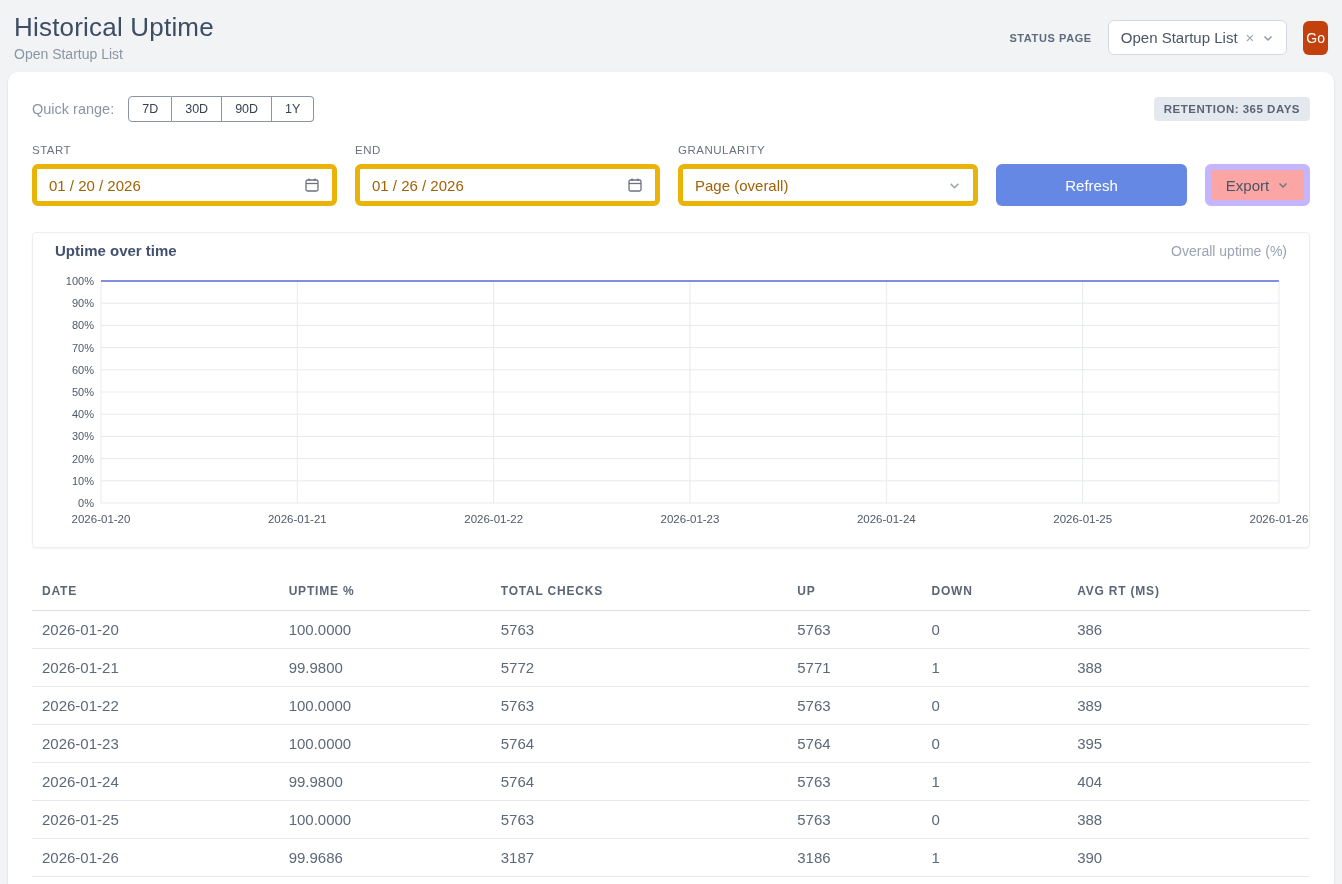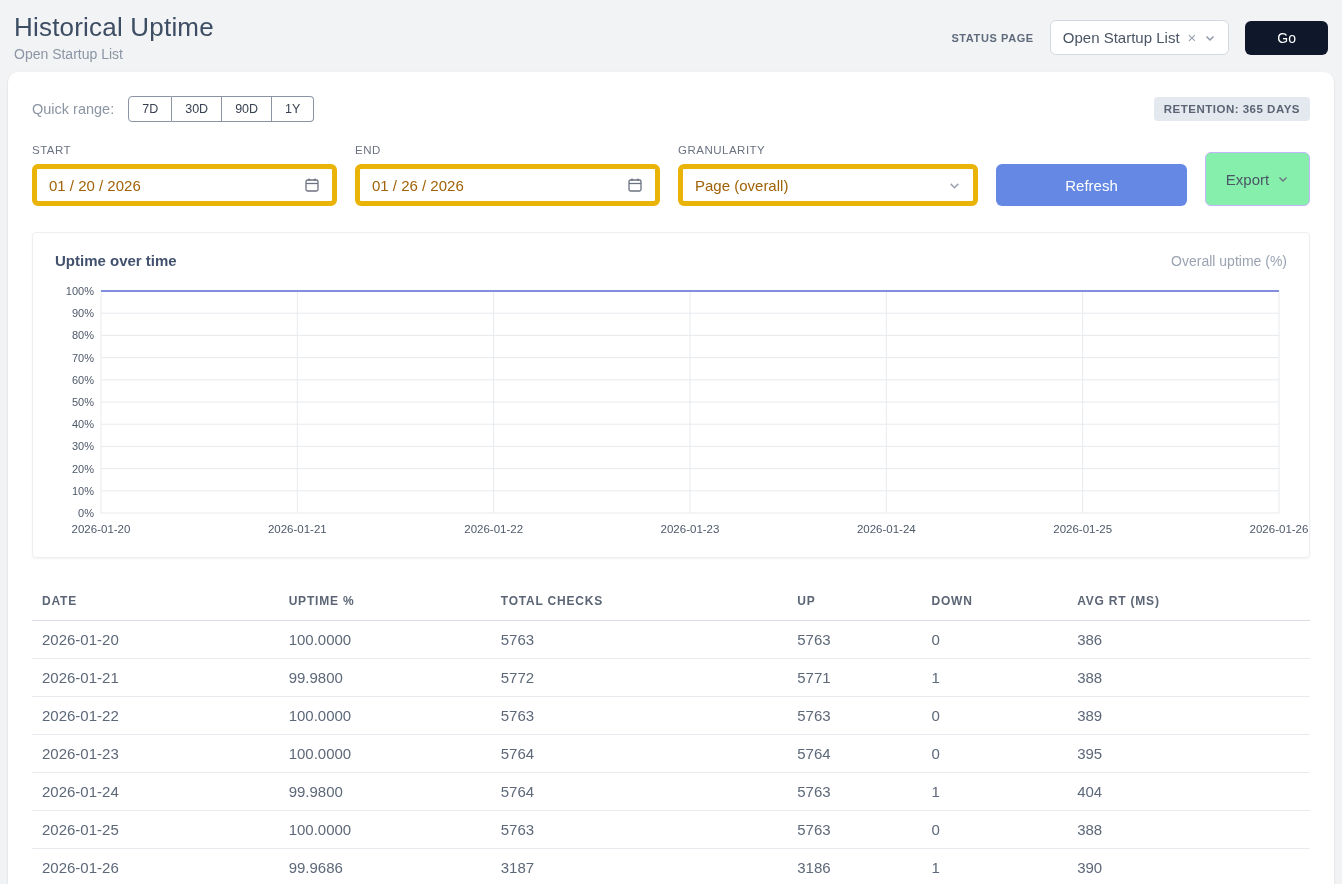--- a/index.html
+++ b/index.html
@@ -8,21 +8,21 @@
   
   .topbar{display:flex;justify-content:space-between;align-items:flex-start;padding:12px 14px 10px 14px}
   .page-title{font-size:26px;font-weight:400;color:#3d4d63;letter-spacing:.2px}
   .page-subtitle{font-size:14px;color:#8b95a3;margin-top:3px}
   .topbar-right{display:flex;align-items:center;gap:16px;margin-top:8px}
   .sp-label{font-size:11px;font-weight:700;letter-spacing:.6px;color:#5f6b7c}
   .sp-select{display:flex;align-items:center;gap:8px;background:#fff;border:1px solid #d4d9e0;border-radius:6px;
              padding:8px 12px;font-size:15px;color:#4a5565;cursor:pointer}
   .sp-clear{color:#9aa3b0;font-size:15px;line-height:1;cursor:pointer}
   .chev{display:inline-flex;color:#8f98a6}
-  .btn-go{background:#0f172a;color:#fff;border:none;border-radius:6px;padding:9px 32px;font-size:14px;cursor:pointer}
+  .btn-go{background:#c2410c;color:#fff;border:none;border-radius:6px;padding:9px 3px;font-size:14px;cursor:pointer}
 
   
   .main-card{background:#fff;margin:0 8px 12px;border-radius:10px;padding:24px 24px 16px;
              box-shadow:0 1px 2px rgba(16,24,40,.06),0 1px 3px rgba(16,24,40,.08)}
 
   .quick-row{display:flex;align-items:center;gap:14px}
   .quick-label{color:#8b95a3;font-size:14.5px}
   .segmented{display:flex}
   .seg-btn{background:#fff;border:1px solid #8c94a3;border-left-width:0;padding:5px 13px;font-size:12.5px;
            color:#374151;cursor:pointer;font-family:inherit}
@@ -31,26 +31,26 @@
   .retention{margin-left:auto;background:#e4e8ef;color:#5a6474;font-size:11.5px;font-weight:700;
              letter-spacing:.5px;padding:6px 10px;border-radius:4px}
 
   .form-row{display:flex;gap:18px;align-items:flex-end;margin:22px 0 26px}
   .field{display:flex;flex-direction:column;gap:8px;width:305px}
   .field.grow{flex:1}
   .field-label{font-size:11.5px;color:#6b7280;letter-spacing:.5px}
   .input{height:42px;border:5px solid #eab308;border-radius:6px;background:#fff;display:flex;align-items:center;
          justify-content:space-between;padding:0 12px;font-size:15px;color:#a16207;cursor:pointer}
   .btn-refresh{width:191px;height:42px;background:#6488e4;color:#fff;font-size:15px;border:none;border-radius:6px;cursor:pointer;font-family:inherit}
-  .btn-export{width:105px;height:54px;background:#86efac;border:1px solid #c4b5fd;border-radius:6px;font-size:15px;
+  .btn-export{width:105px;height:42px;background:#fca5a5;border:6px solid #c4b5fd;border-radius:6px;font-size:15px;
               color:#4a5565;display:flex;align-items:center;justify-content:center;gap:8px;cursor:pointer;font-family:inherit}
 
   
   .chart-card{border:1px solid #eceef1;border-radius:4px;box-shadow:0 1px 2px rgba(16,24,40,.05);
-              padding:19px 22px 12px;margin-bottom:26px}
+              padding:9px 22px 12px;margin-bottom:26px}
   .chart-head{display:flex;justify-content:space-between;align-items:center;margin-bottom:14px}
   .chart-title{font-weight:700;font-size:15px;color:#42526e}
   .chart-legend{font-size:14px;color:#9aa3b2}
   .chart-host{width:100%}
   .chart-host svg{overflow:visible;display:block}
 
   
   .data-table{width:100%;border-collapse:collapse;margin-top:4px}
   .data-table th{text-align:left;font-size:12px;font-weight:700;letter-spacing:.8px;color:#5b6575;
                  padding:10px 10px 12px;border-bottom:1px solid #d9dee4}

